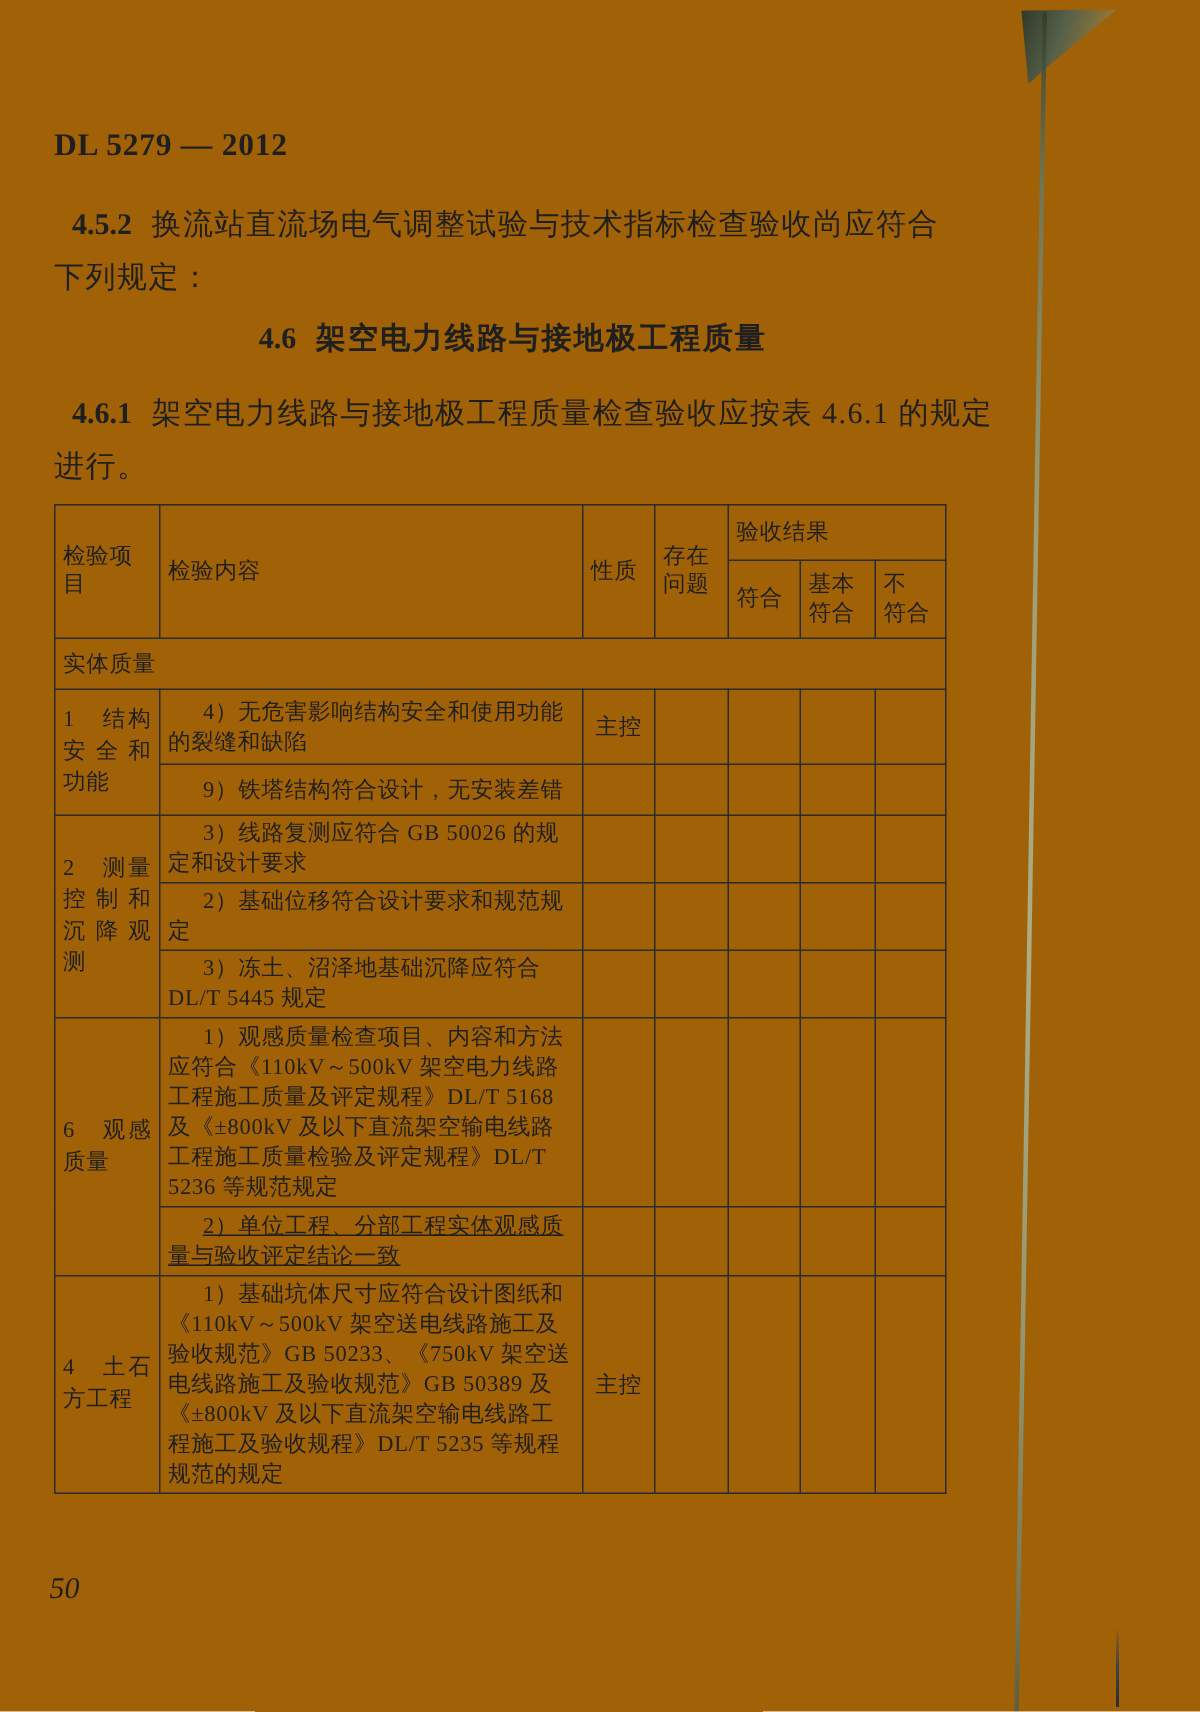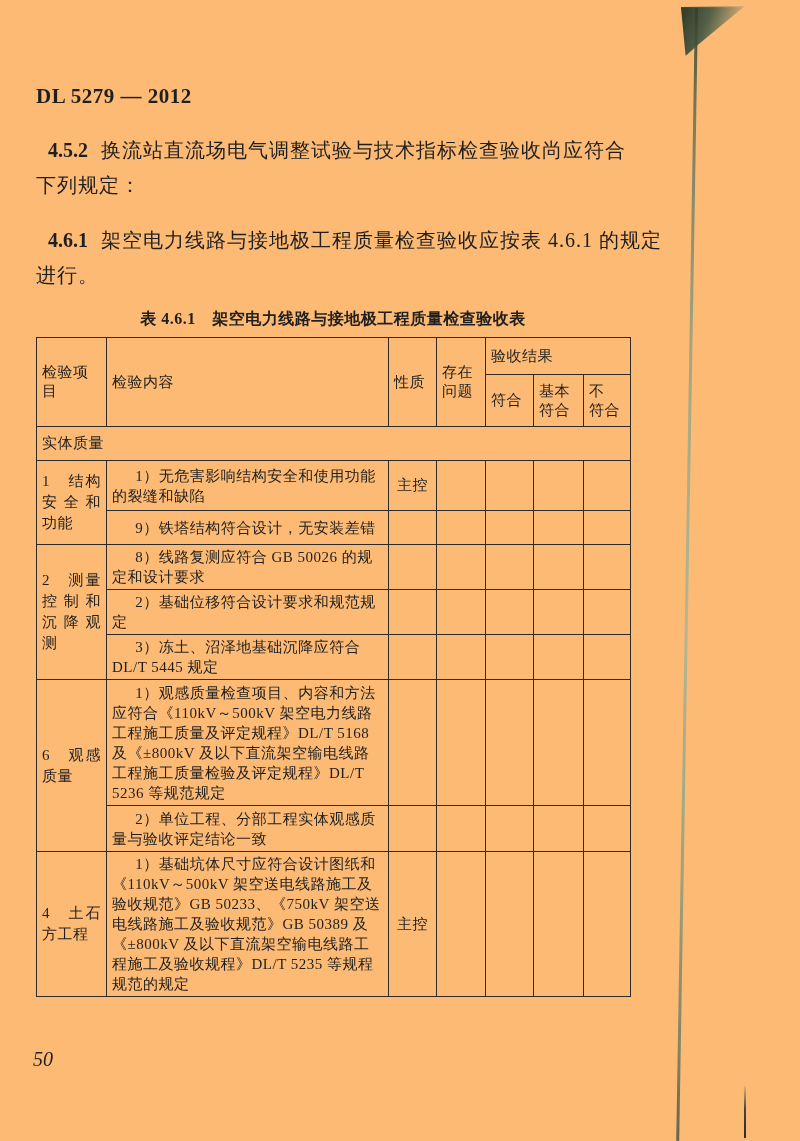--- a/index.html
+++ b/index.html
@@ -1,36 +1,36 @@
 <!DOCTYPE html>
 <html><head>
 <meta charset="utf-8">
 <style>
   html,body { margin:0; padding:0; background:#ffffff; }
   .page {
     position:relative; width:800px; height:1141px; overflow:hidden;
-    background:#fdba74; color:#1f1f1f;
+    background:#a16207; color:#1f1f1f;
     font-family:"Liberation Serif","DejaVu Serif",serif;
   }
   .content { position:absolute; left:36px; top:84px; width:640px; }
   .doc-code { font-size:21px; font-weight:bold; letter-spacing:.5px; margin:0 0 24px 0; }
   .para { font-size:20px; line-height:35px; margin:0; letter-spacing:1px; }
   .p452 { width:596px; }
   .p461 { width:628px; margin-top:20px; }
   .num { font-weight:bold; letter-spacing:0; margin-right:13px;margin-left:12px; }
   .indent-item { text-indent:2em; }
   .sec-heading { font-size:20px; font-weight:bold; text-align:center; width:600px; margin:9px 0 0 0; letter-spacing:1.5px; }
   .tbl-caption { width:594px; text-align:center; font-size:16px; font-weight:bold; margin-top:16px; letter-spacing:.5px; }
   table.insp { border-collapse:collapse; table-layout:fixed; width:594px; margin-top:7px; font-size:15px; }
   table.insp th, table.insp td { border:1px solid #2b2b2b; padding:2px 5px; letter-spacing:.5px; }
   table.insp th { font-weight:normal; text-align:left; vertical-align:middle; line-height:19px; }
   .pre { white-space:pre-line; }
   tr.hr1 { height:37px; } tr.hr2 { height:52px; }
   tr.r34 { height:34px; } tr.r50 { height:50px;margin-top:16px; } tr.r44 { height:44px; }
-  tr.r30 { height:30px; } tr.r126 { height:126px; } tr.r46 { height:46px; } tr.r144 { height:144px; }
+  tr.r30 { height:30px; } tr.r126 { height:126px; } tr.r46 { height:46px;text-decoration:underline; } tr.r144 { height:144px; }
   td.section-cell { padding-left:14px; }
   td.glabel { text-align:justify; text-justify:inter-character; vertical-align:middle; padding:4px 4px; line-height:21px; }
   td.content-cell { vertical-align:middle; }
   td.content-cell p { margin:0; text-indent:1.55em; line-height:20px; }
   td.nature-cell { text-align:center; vertical-align:middle; }
   .page-number { position:absolute; left:33px; top:1048px; font-style:italic; font-size:20px; }
   
   .scan-wedge {
     position:absolute; left:670px; top:6px; width:78px; height:50px;
     clip-path:polygon(14% 2%, 96% 0%, 34% 80%, 20% 100%);
@@ -55,24 +55,24 @@
   <div class="scan-wedge"></div>
   <div class="scan-line"></div>
   <div class="scan-tick"></div>
 
   <div class="content">
 
     <div class="doc-code">DL 5279 — 2012</div>
 
     <p class="para p452"><span class="num">4.5.2</span><span>换流站直流场电气调整试验与技术指标检查验收尚应符合下列规定：</span></p>
 
+    <div class="sec-heading"><span class="num">4.6</span><span>架空电力线路与接地极工程质量</span></div>
 
     <p class="para p461"><span class="num">4.6.1</span><span>架空电力线路与接地极工程质量检查验收应按表 4.6.1 的规定进行。</span></p>
 
-    <div class="tbl-caption">表 4.6.1　架空电力线路与接地极工程质量检查验收表</div>
 
     <table class="insp">
       <colgroup>
         <col style="width:70px">
           <col style="width:282px">
           <col style="width:48px">
         <col style="width:49px">
           <col style="width:48px">
           <col style="width:50px">
           <col style="width:47px">
@@ -95,21 +95,21 @@
         </tr>
       </thead>
       <tbody>
         <tr class="r34">
           <td colspan="7" class="section-cell">实体质量</td>
         </tr>
 
         <tr class="r50">
           <td rowspan="2" class="glabel">1　结构安全和功能</td>
           <td class="content-cell">
-              <p>1）无危害影响结构安全和使用功能的裂缝和缺陷</p>
+              <p>4）无危害影响结构安全和使用功能的裂缝和缺陷</p>
             </td>
           <td class="nature-cell">主控</td>
           <td></td>
             <td></td>
             <td></td>
             <td></td>
         </tr>
         <tr class="r34">
           <td class="content-cell">
               <p>9）铁塔结构符合设计，无安装差错</p>
@@ -117,21 +117,21 @@
           <td class="nature-cell"></td>
           <td></td>
             <td></td>
             <td></td>
             <td></td>
         </tr>
 
         <tr class="r44">
           <td rowspan="3" class="glabel">2　测量控制和沉降观测</td>
           <td class="content-cell">
-              <p>8）线路复测应符合 GB 50026 的规定和设计要求</p>
+              <p>3）线路复测应符合 GB 50026 的规定和设计要求</p>
             </td>
           <td class="nature-cell"></td>
           <td></td>
             <td></td>
             <td></td>
             <td></td>
         </tr>
         <tr class="r30">
           <td class="content-cell">
               <p>2）基础位移符合设计要求和规范规定</p>

